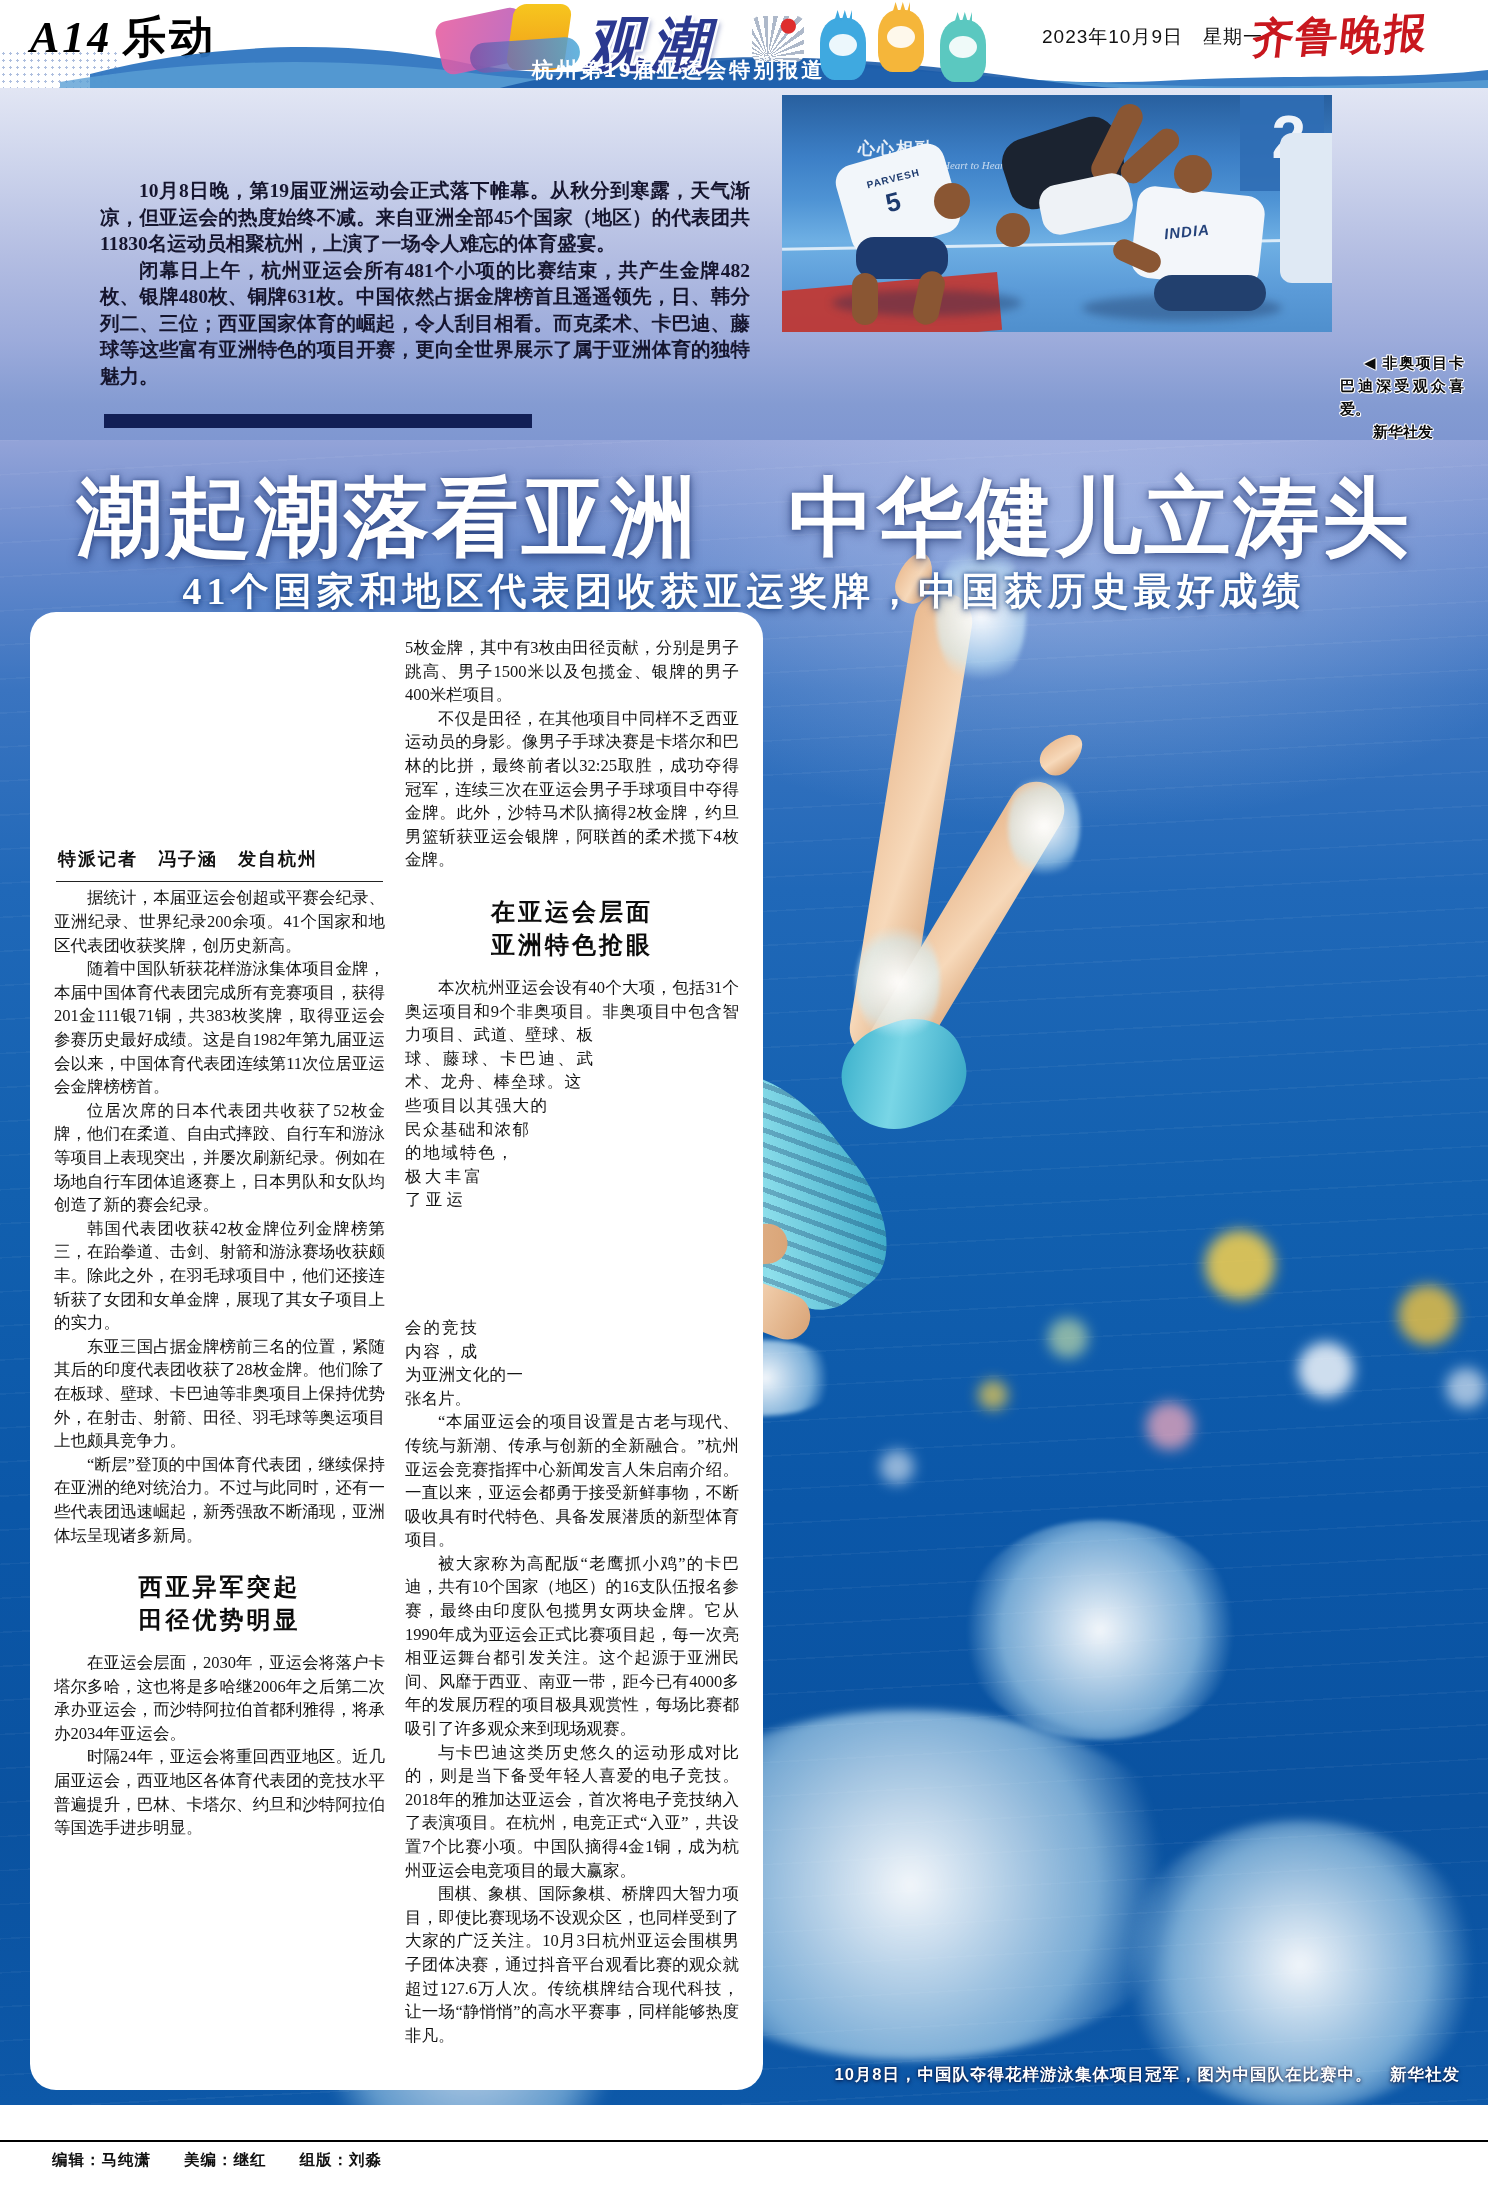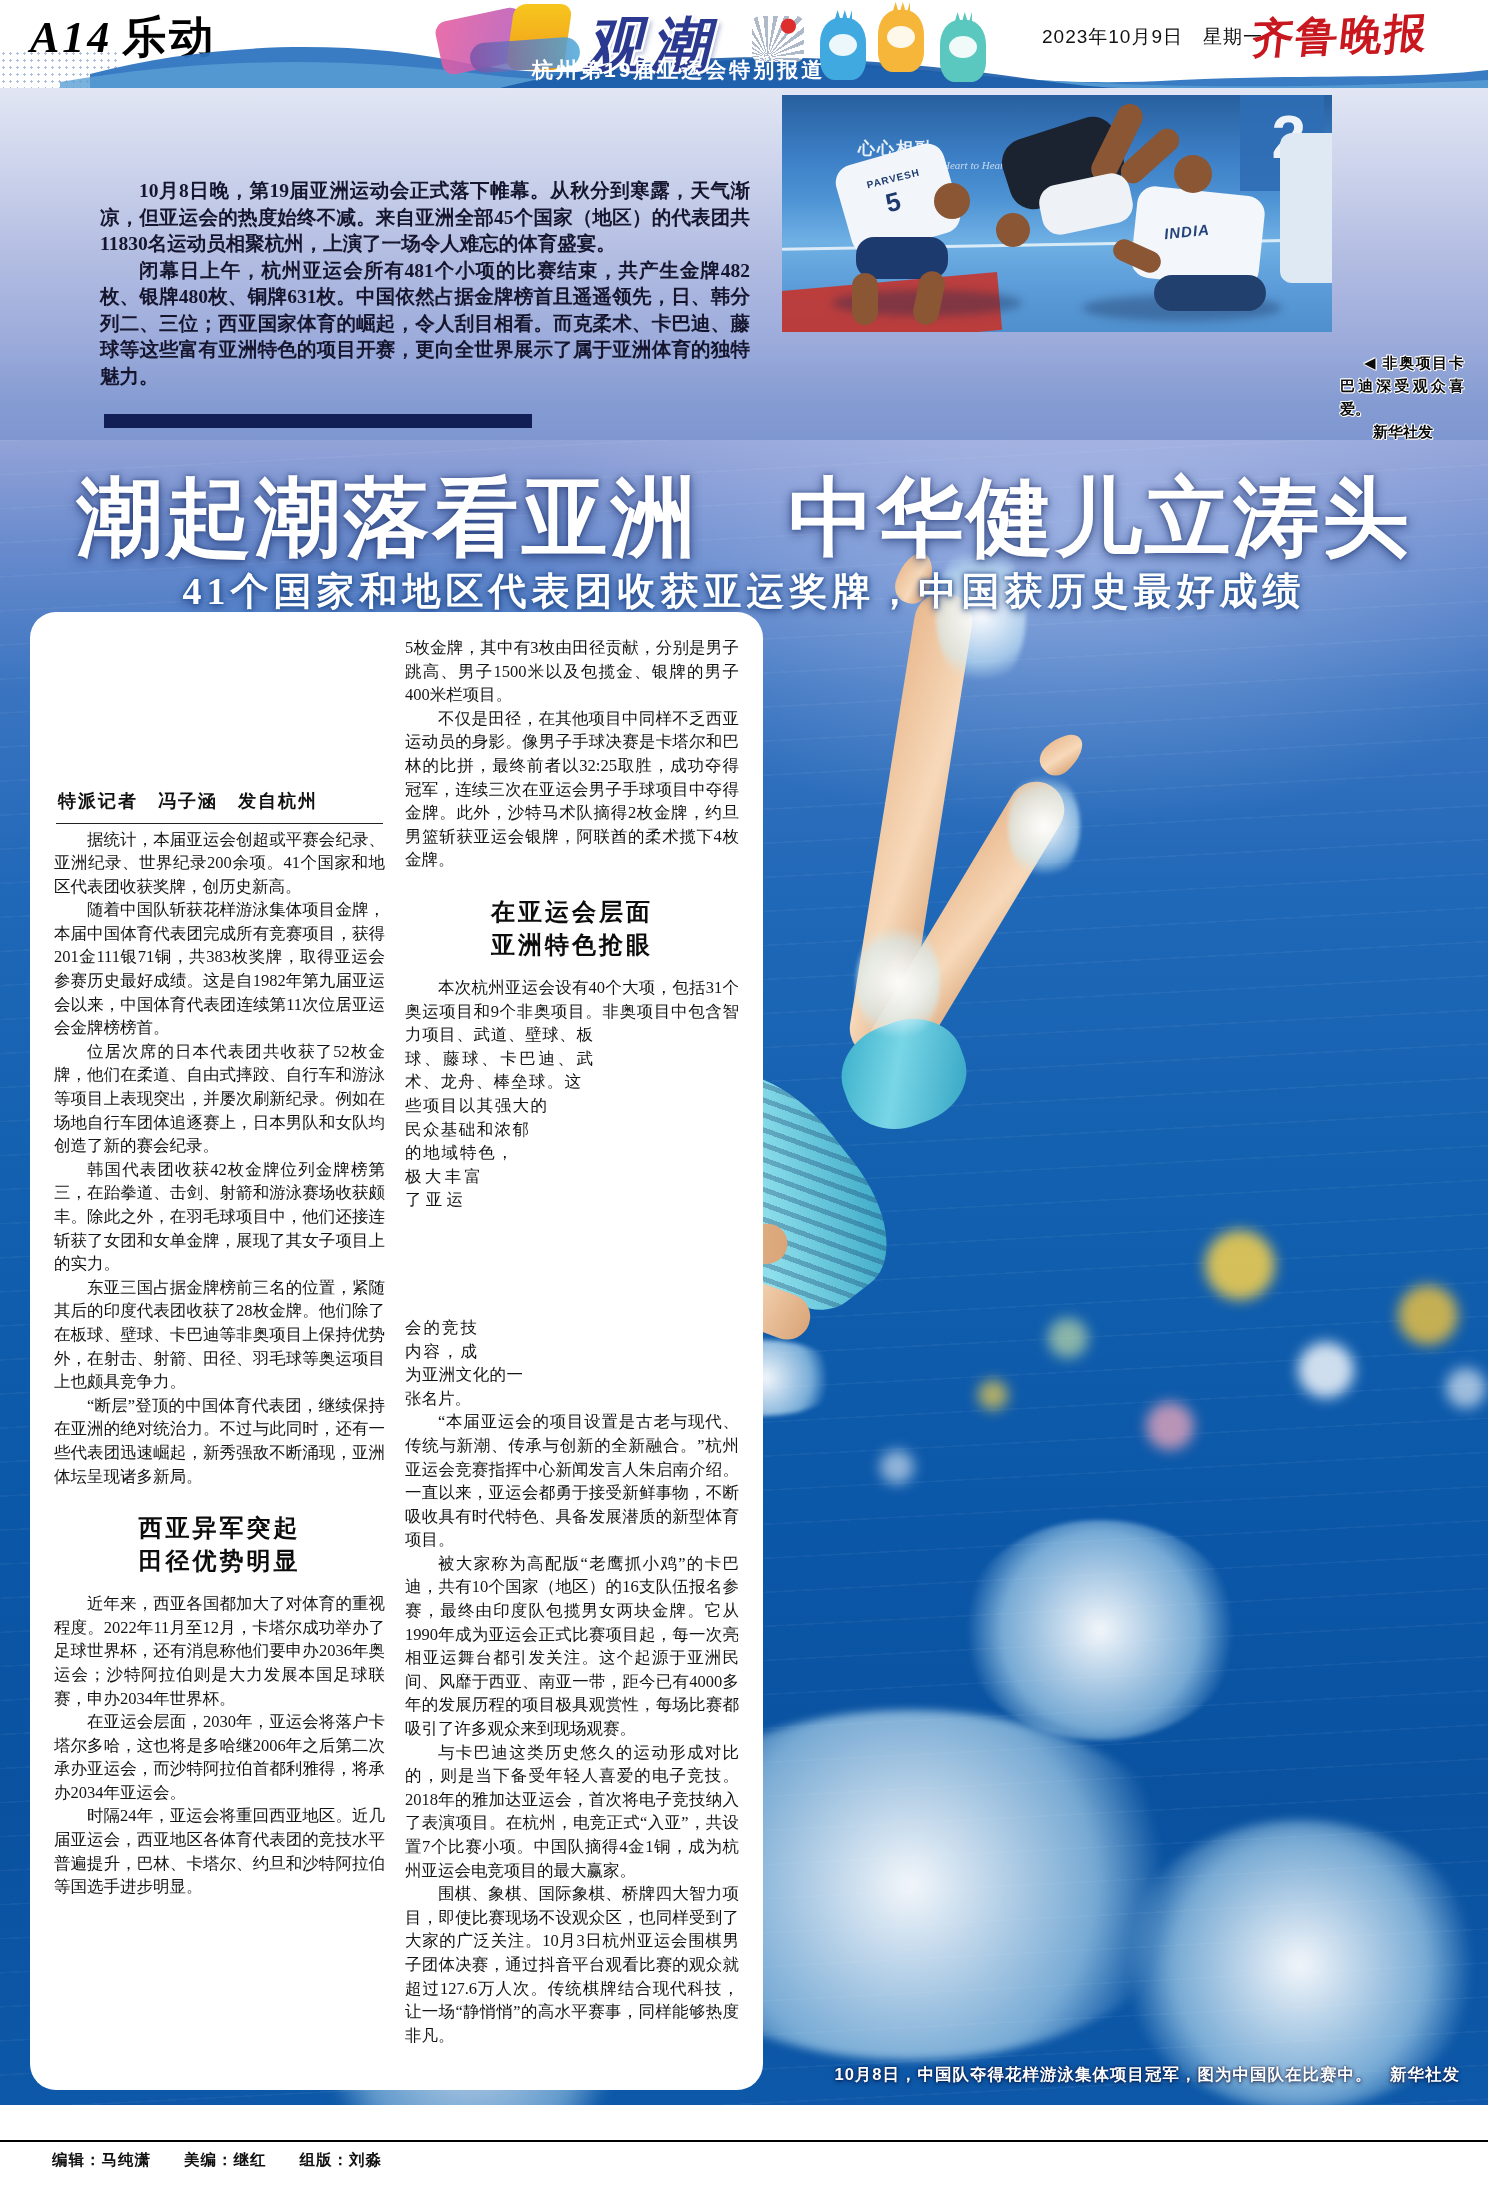--- a/index.html
+++ b/index.html
@@ -256,21 +256,20 @@
         <div class="byline" data-interactable="false">特派记者　冯子涵　发自杭州</div>
         <div id="col1-mount" data-interactable="false">
             <p class="para" data-interactable="false">据统计，本届亚运会创超或平赛会纪录、亚洲纪录、世界纪录200余项。41个国家和地区代表团收获奖牌，创历史新高。</p>
             <p class="para" data-interactable="false">随着中国队斩获花样游泳集体项目金牌，本届中国体育代表团完成所有竞赛项目，获得201金111银71铜，共383枚奖牌，取得亚运会参赛历史最好成绩。这是自1982年第九届亚运会以来，中国体育代表团连续第11次位居亚运会金牌榜榜首。</p>
             <p class="para" data-interactable="false">位居次席的日本代表团共收获了52枚金牌，他们在柔道、自由式摔跤、自行车和游泳等项目上表现突出，并屡次刷新纪录。例如在场地自行车团体追逐赛上，日本男队和女队均创造了新的赛会纪录。</p>
             <p class="para" data-interactable="false">韩国代表团收获42枚金牌位列金牌榜第三，在跆拳道、击剑、射箭和游泳赛场收获颇丰。除此之外，在羽毛球项目中，他们还接连斩获了女团和女单金牌，展现了其女子项目上的实力。</p>
             <p class="para" data-interactable="false">东亚三国占据金牌榜前三名的位置，紧随其后的印度代表团收获了28枚金牌。他们除了在板球、壁球、卡巴迪等非奥项目上保持优势外，在射击、射箭、田径、羽毛球等奥运项目上也颇具竞争力。</p>
             <p class="para" data-interactable="false">“断层”登顶的中国体育代表团，继续保持在亚洲的绝对统治力。不过与此同时，还有一些代表团迅速崛起，新秀强敌不断涌现，亚洲体坛呈现诸多新局。</p>
             <h3 class="sec-heading" data-interactable="false">西亚异军突起
 田径优势明显</h3>
-            <p class="para" data-interactable="false">近年来，西亚各国都加大了对体育的重视程度。2022年11月至12月，卡塔尔成功举办了足球世界杯，还有消息称他们要申办2036年奥运会；沙特阿拉伯则是大力发展本国足球联赛，申办2034年世界杯。</p>
             <p class="para" data-interactable="false">在亚运会层面，2030年，亚运会将落户卡塔尔多哈，这也将是多哈继2006年之后第二次承办亚运会，而沙特阿拉伯首都利雅得，将承办2034年亚运会。</p>
             <p class="para" data-interactable="false">时隔24年，亚运会将重回西亚地区。近几届亚运会，西亚地区各体育代表团的竞技水平普遍提升，巴林、卡塔尔、约旦和沙特阿拉伯等国选手进步明显。</p>
           </div>
       </div>
       <div class="col" data-interactable="false">
         <div id="col2-mount" data-interactable="false">
             <p class="para no-indent" data-interactable="false">5枚金牌，其中有3枚由田径贡献，分别是男子跳高、男子1500米以及包揽金、银牌的男子400米栏项目。</p>
             <p class="para" data-interactable="false">不仅是田径，在其他项目中同样不乏西亚运动员的身影。像男子手球决赛是卡塔尔和巴林的比拼，最终前者以32:25取胜，成功夺得冠军，连续三次在亚运会男子手球项目中夺得金牌。此外，沙特马术队摘得2枚金牌，约旦男篮斩获亚运会银牌，阿联酋的柔术揽下4枚金牌。</p>
             <h3 class="sec-heading" data-interactable="false">在亚运会层面
 亚洲特色抢眼</h3>

